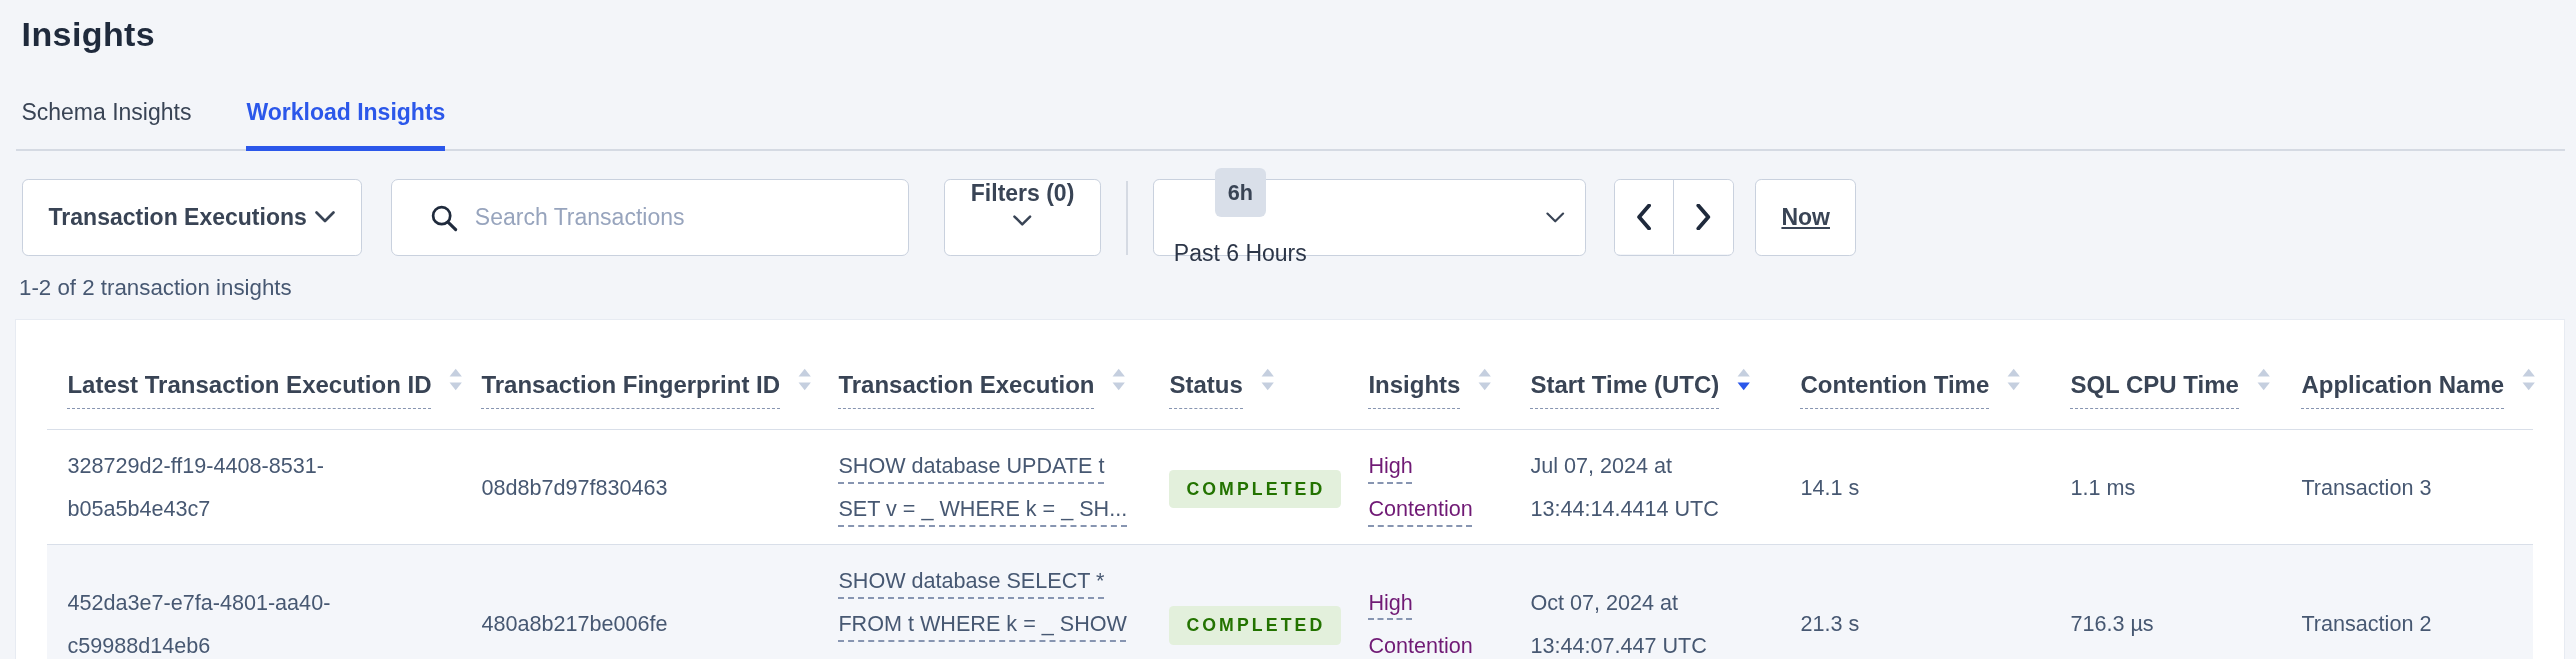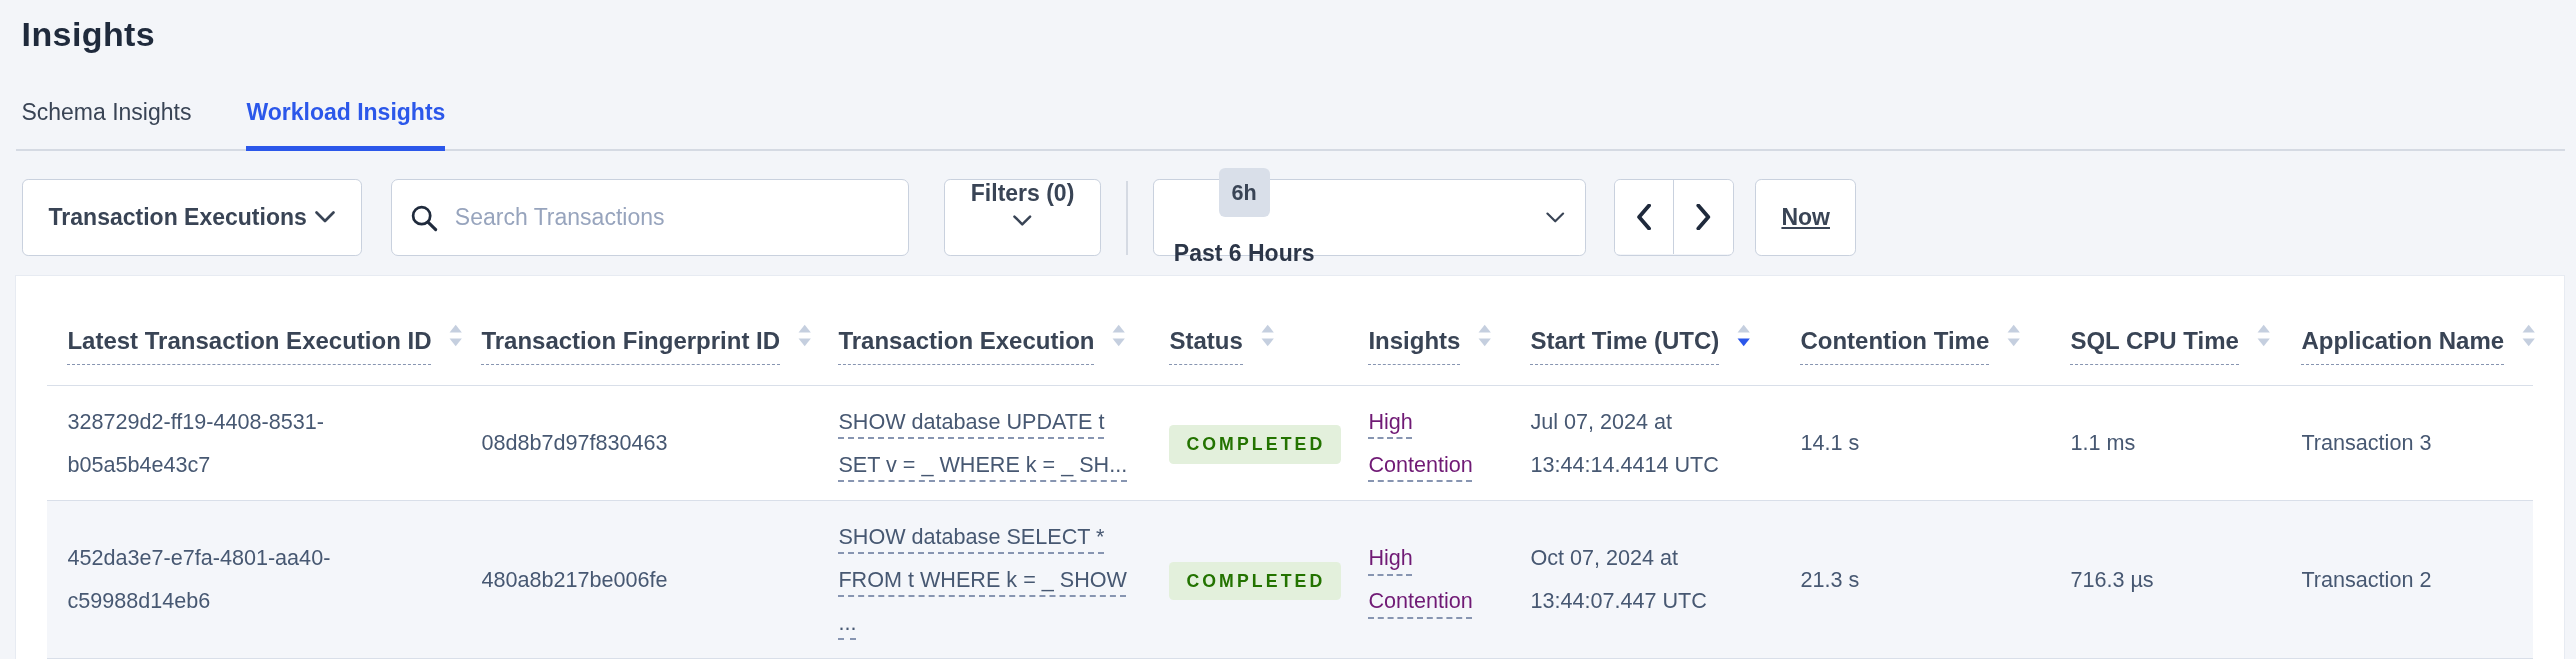--- a/index.html
+++ b/index.html
@@ -60,21 +60,21 @@
     font-size: 23px;
     font-weight: 600;
     color: #394455;
     cursor: pointer;
     font-family: inherit;
   }
   .btn { padding: 0 26px; gap: 8px; }
   .search-box {
     width: 518px;
     margin-left: 29px;
-    padding: 0 18px;
+    padding: 0 38px;
     gap: 17px;
     cursor: text;
     border-radius: 7px;
   }
   .search-box input {
     border: none;
     outline: none;
     flex: 1;
     font-size: 23px;
     font-family: inherit;
@@ -101,21 +101,21 @@
     border-radius: 6.2px;
     width: 51px;
     height: 49px;
     display: flex;
     align-items: center;
     justify-content: center;
     font-size: 21.6px;
     font-weight: 700;
     color: #394455;
   }
-  .time-label { font-size: 23px; color: #2c3648; font-weight: bold; }
+  .time-label { font-size: 23px; color: #2c3648; }
   .arrow-group {
     display: flex;
     margin-left: 28px;
     border: 1.5px solid #c9d1de;
     border-radius: 6.2px;
     overflow: hidden;
     height: 77px;
   }
   .arrow-group button {
     border: none;
@@ -265,20 +265,21 @@
       <button>
         <svg width="15.4" height="26" viewBox="0 0 20 34">
             <polyline points="3,2 16,17 3,32" fill="none" stroke="#1f2a3c" stroke-width="5" stroke-linecap="round" stroke-linejoin="round"></polyline>
           </svg>
       </button>
     </div>
 
     <button class="now-btn">Now</button>
   </div>
 
+  <div class="summary">1-2 of 2 transaction insights</div>
 
   <div class="card">
     <table>
       <colgroup>
         <col class="c1">
           <col class="c2">
           <col class="c3">
           <col class="c4">
           <col class="c5">
           <col class="c6">

